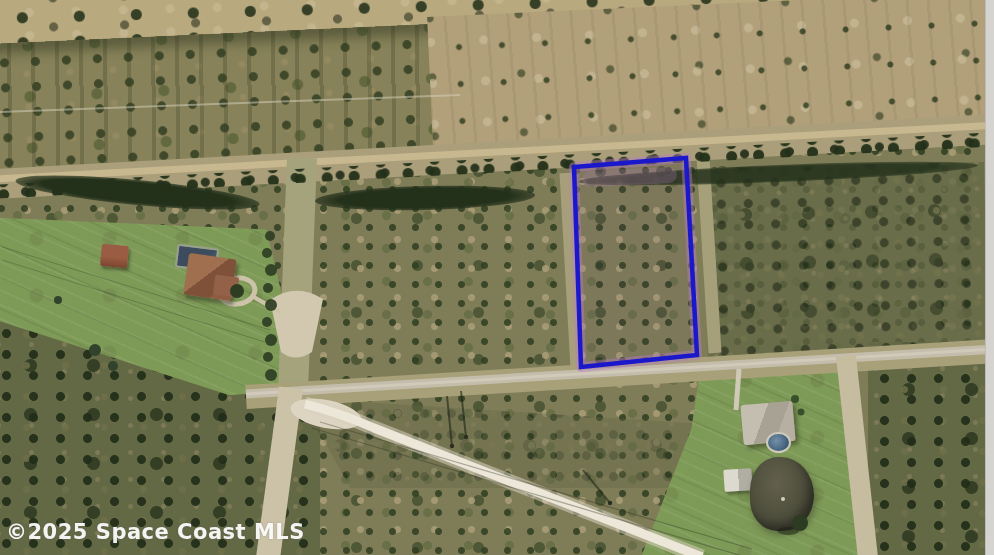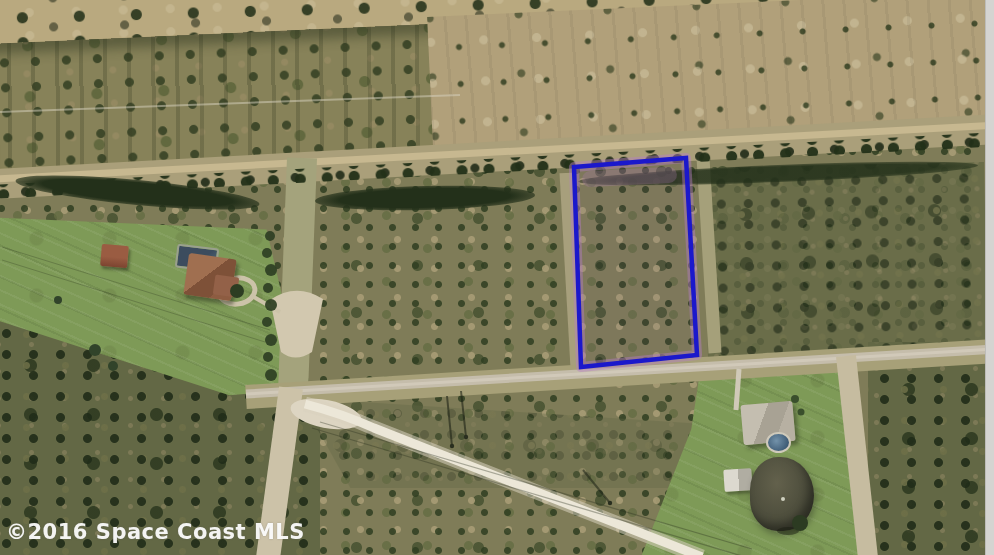--- a/index.html
+++ b/index.html
@@ -197,15 +197,15 @@
       <path d="M466,437 L461,391" stroke="rgba(30,35,22,.6)" stroke-width="2" fill="none"></path>
       <path d="M610,503 L583,470" stroke="rgba(30,35,22,.55)" stroke-width="2" fill="none"></path>
       <circle cx="452" cy="446" r="2.2" fill="#2a2f1f"></circle>
         <circle cx="466" cy="437" r="2.2" fill="#2a2f1f"></circle>
       <circle cx="610" cy="503" r="2.2" fill="#2a2f1f"></circle>
     </g>
     <polygon fill="none" stroke="#b57fc4" stroke-opacity=".45" stroke-width="10" stroke-linejoin="round" points="574,167 686,158 697,355 581,367"></polygon>
     <polygon fill="rgba(120,60,160,.05)" stroke="#1b18cb" stroke-width="4.5" stroke-linejoin="miter" points="574,167 686,158 697,355 581,367"></polygon>
   </svg>
 
-  <div id="watermark" class="abs">©2016 Space Coast MLS</div>
+  <div id="watermark" class="abs">©2025 Space Coast MLS</div>
   <div id="photo-edge" class="abs"></div>
 </div>
 
 </body></html>

